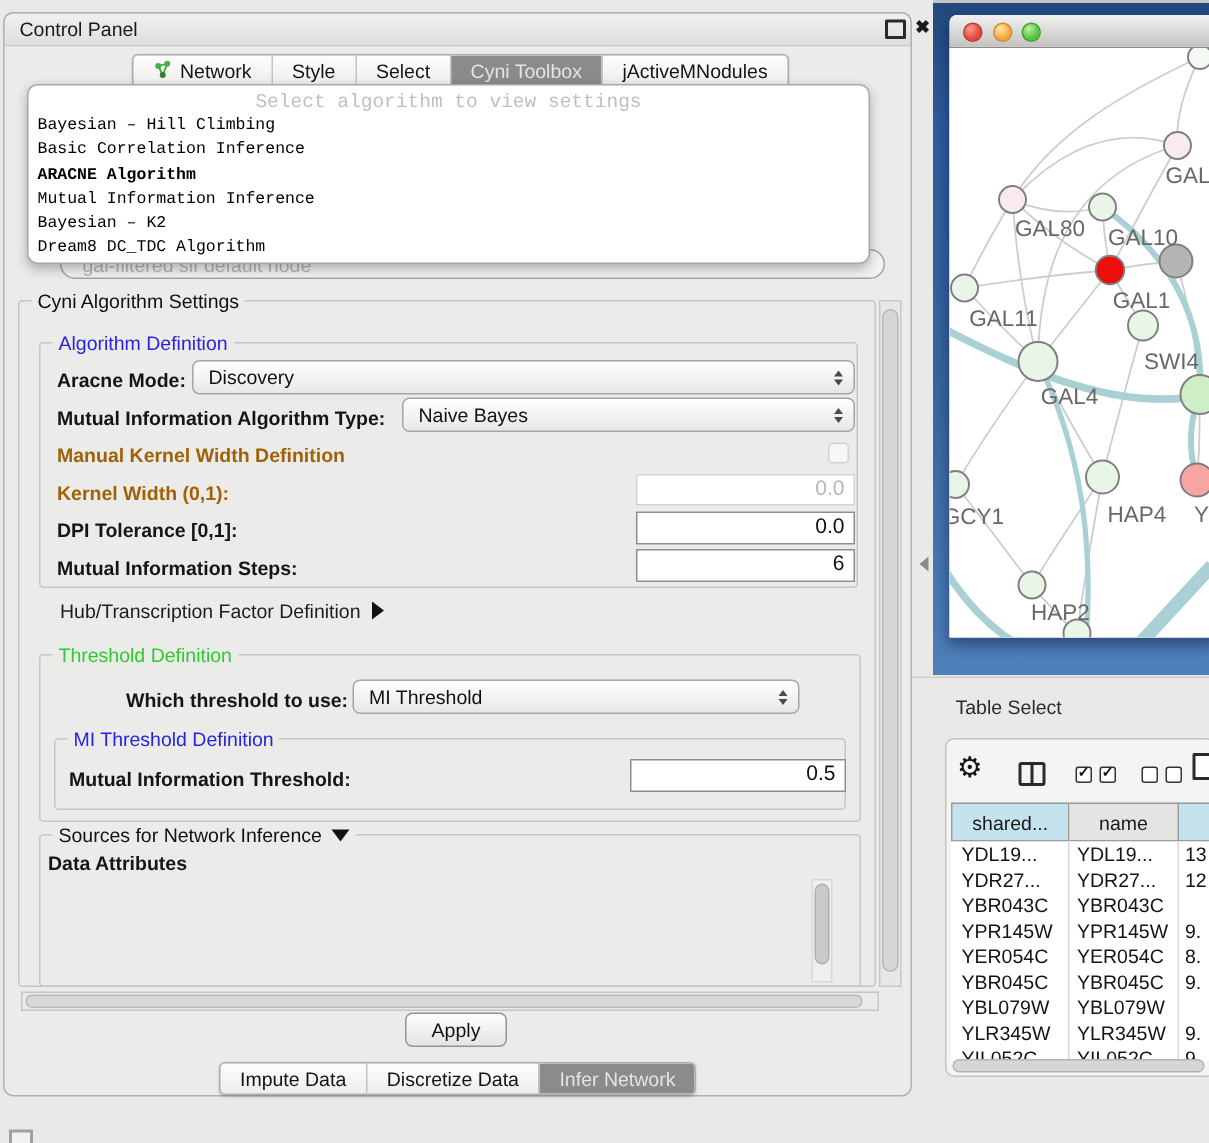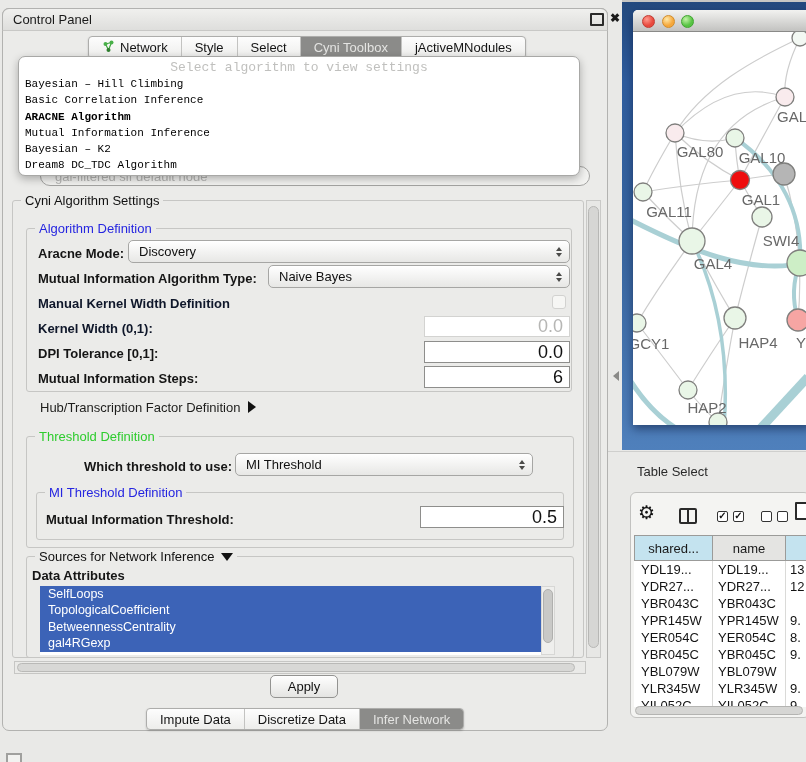--- a/index.html
+++ b/index.html
@@ -34,31 +34,31 @@
   .ghost-combo{position:absolute;left:40px;top:166px;width:550px;height:20px;box-sizing:border-box;
       border:1px solid #a3a3a1;border-radius:10px;background:#f2f2f0;z-index:5;
       font-size:13px;color:#b5b5b3;display:flex;align-items:center;padding-left:14px;}
   
   .grp{position:absolute;border:1px solid #c6c6c4;border-radius:3px;box-sizing:border-box;}
   .leg{position:absolute;top:-8px;left:8px;background:#ebebe9;padding:0 4px;font-size:13px;white-space:nowrap;display:flex;align-items:center;gap:6px;}
   .leg-black{color:#111;}
   .leg-blue{color:#2525e0;}
   .leg-green{color:#2ecc2e;}
   .lbl{position:absolute;font-size:13px;font-weight:bold;color:#151515;white-space:nowrap;}
-  .lbl.dis{color:#0f172a;}
+  .lbl.dis{color:#a16207;}
   .plain{font-weight:normal;color:#1d1d1b;}
   
   .cmb{position:absolute;border:1px solid #a6a6a4;border-radius:5px;background:linear-gradient(#ffffff,#e7e7e5);
        font-size:13px;color:#111;display:flex;align-items:center;padding:0 24px 0 10px;box-sizing:border-box;
        box-shadow:inset 0 1px 0 #fff;}
   .arrs{position:absolute;right:7px;top:50%;transform:translateY(-50%);display:flex;flex-direction:column;gap:2px;}
   .tri-up{width:0;height:0;border-left:3.5px solid transparent;border-right:3.5px solid transparent;border-bottom:4.5px solid #4a4a48;}
   .tri-dn{width:0;height:0;border-left:3.5px solid transparent;border-right:3.5px solid transparent;border-top:4.5px solid #4a4a48;}
-  .fld{position:absolute;background:#fff;border:1px solid #8e8e8c;font-size:18px;color:#111;box-sizing:border-box;
-       display:flex;align-items:center;justify-content:flex-end;padding-right:6px;}
+  .fld{position:absolute;background:#fff;border:1px solid #8e8e8c;font-size:14px;color:#111;box-sizing:border-box;
+       display:flex;justify-content:flex-end;padding-right:6px;}
   .fld.dis{border-color:#d3d3d1;color:#b6b6b4;}
   .chk{position:absolute;width:14px;height:14px;border:1px solid #d2d2d0;border-radius:3px;background:#f6f6f4;box-sizing:border-box;}
   .tri-right{display:inline-block;width:0;height:0;border-top:6px solid transparent;border-bottom:6px solid transparent;border-left:8px solid #111;margin-left:8px;vertical-align:-1px;}
   .tri-down{display:inline-block;width:0;height:0;border-left:6px solid transparent;border-right:6px solid transparent;border-top:8px solid #111;}
   
   #attr-list{position:absolute;left:40px;top:586px;width:501px;height:69px;overflow:hidden;background:#fff;}
   .attr-item{height:16.4px;line-height:16.4px;background:#3c63b7;color:#fff;font-size:12.5px;padding-left:8px;white-space:nowrap;}
   .list-vscroll{position:absolute;left:541px;top:586px;width:14px;height:69px;background:#efefed;border:1px solid #d7d7d5;box-sizing:border-box;}
   .list-vthumb{position:absolute;left:1px;top:2px;width:10px;height:54px;background:#c9c9c7;border:1px solid #b0b0ae;border-radius:5px;box-sizing:border-box;}
   
@@ -228,26 +228,20 @@
     <span>0.5</span>
   </div>
 
   <div class="grp" style="left:26px;top:556px;width:548px;height:102px;">
     <span class="leg leg-black">
         <span>Sources for Network Inference</span>
         <span class="tri-down"></span>
       </span>
   </div>
   <span class="lbl" style="left:32px;top:568px;">Data Attributes</span>
-  <div id="attr-list">
-      <div class="attr-item">SelfLoops</div>
-      <div class="attr-item">TopologicalCoefficient</div>
-      <div class="attr-item">BetweennessCentrality</div>
-      <div class="attr-item">gal4RGexp</div>
-    </div>
   <div class="list-vscroll">
       <div class="list-vthumb"></div>
     </div>
 
   <div class="vscroll">
       <div class="vthumb"></div>
     </div>
   <div class="hscroll">
       <div class="hthumb"></div>
     </div>

